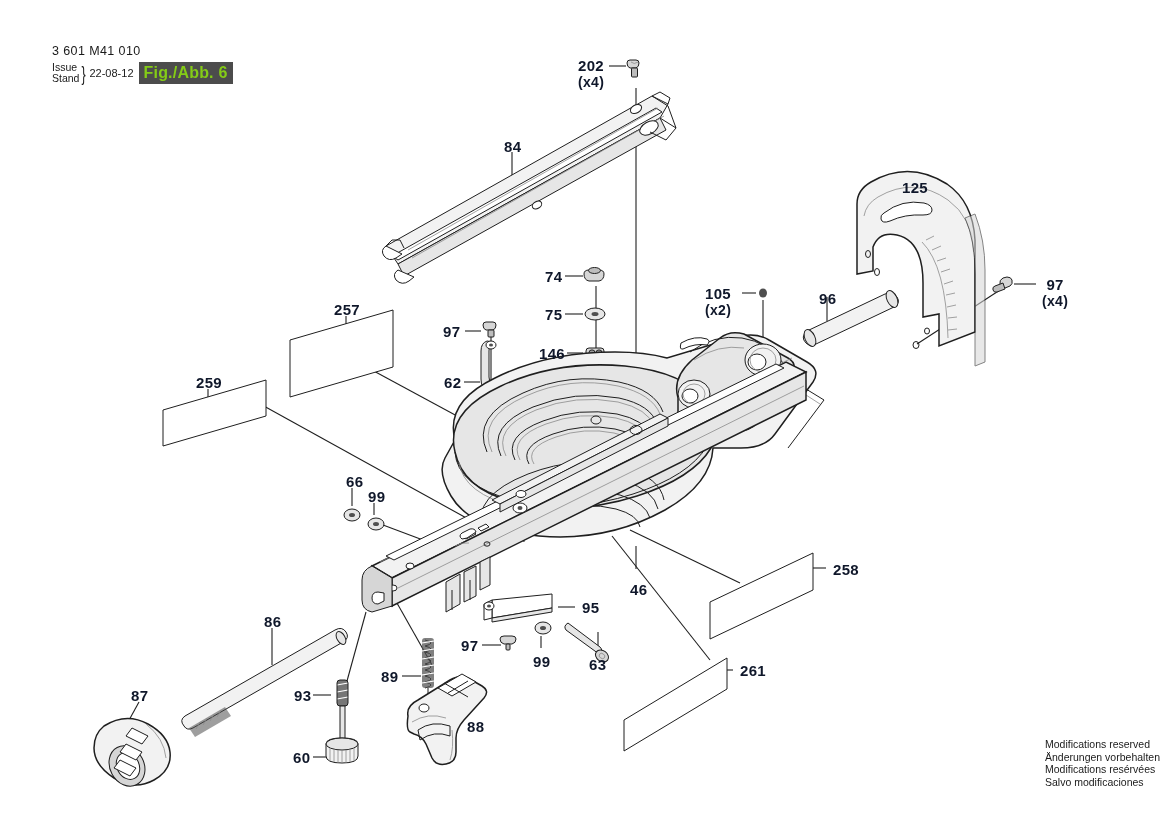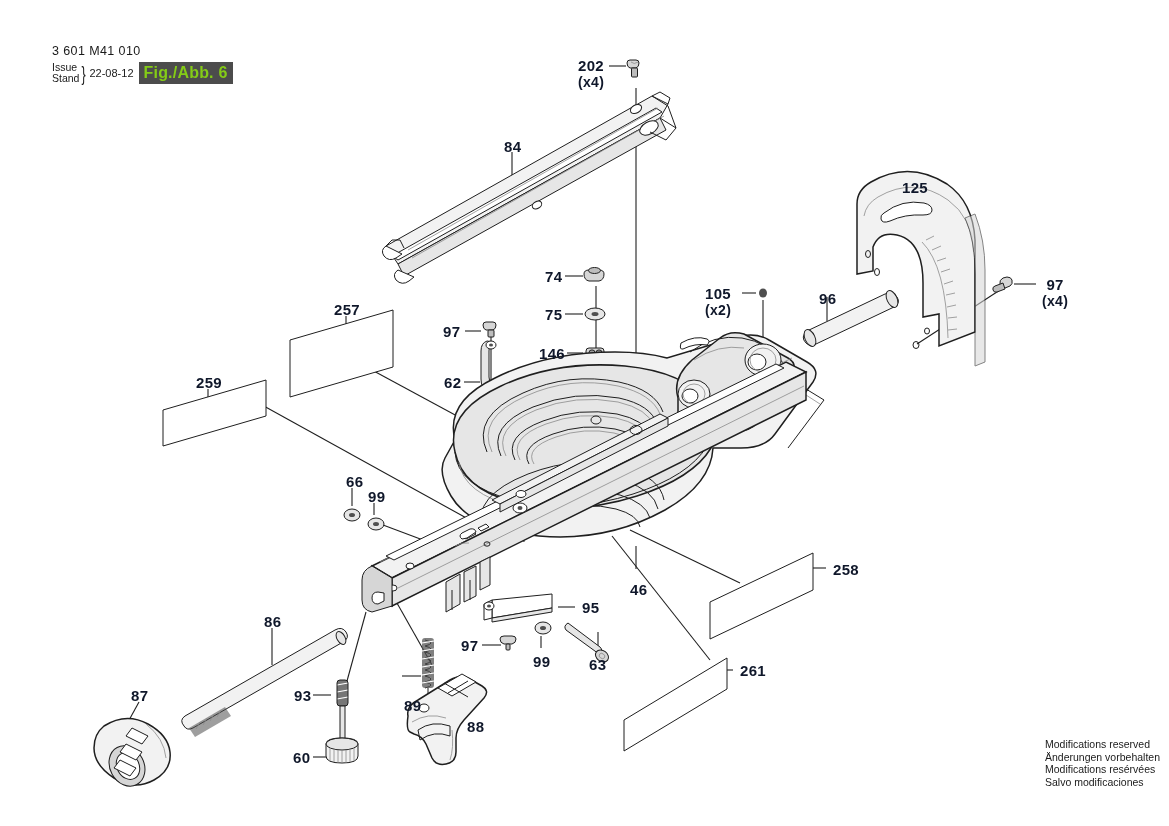--- a/index.html
+++ b/index.html
@@ -588,21 +588,21 @@
   <div class="callout" style="left:346px;top:474px;">66</div>
   <div class="callout" style="left:368px;top:489px;">99</div>
   <div class="callout" style="left:630px;top:582px;">46</div>
   <div class="callout" style="left:833px;top:562px;">258</div>
   <div class="callout" style="left:582px;top:600px;">95</div>
   <div class="callout" style="left:740px;top:663px;">261</div>
   <div class="callout" style="left:264px;top:614px;">86</div>
   <div class="callout" style="left:461px;top:638px;">97</div>
   <div class="callout" style="left:533px;top:654px;">99</div>
   <div class="callout" style="left:589px;top:657px;">63</div>
-  <div class="callout" style="left:381px;top:698px;margin-left:23px;">89</div>
+  <div class="callout" style="left:381px;top:669px;">89</div>
   <div class="callout" style="left:131px;top:688px;">87</div>
   <div class="callout" style="left:294px;top:688px;">93</div>
   <div class="callout" style="left:467px;top:719px;">88</div>
   <div class="callout" style="left:293px;top:750px;">60</div>
 
   <div class="footer">
     <div>Modifications reserved</div>
     <div>Änderungen vorbehalten</div>
     <div>Modifications resérvées</div>
     <div>Salvo modificaciones</div>

